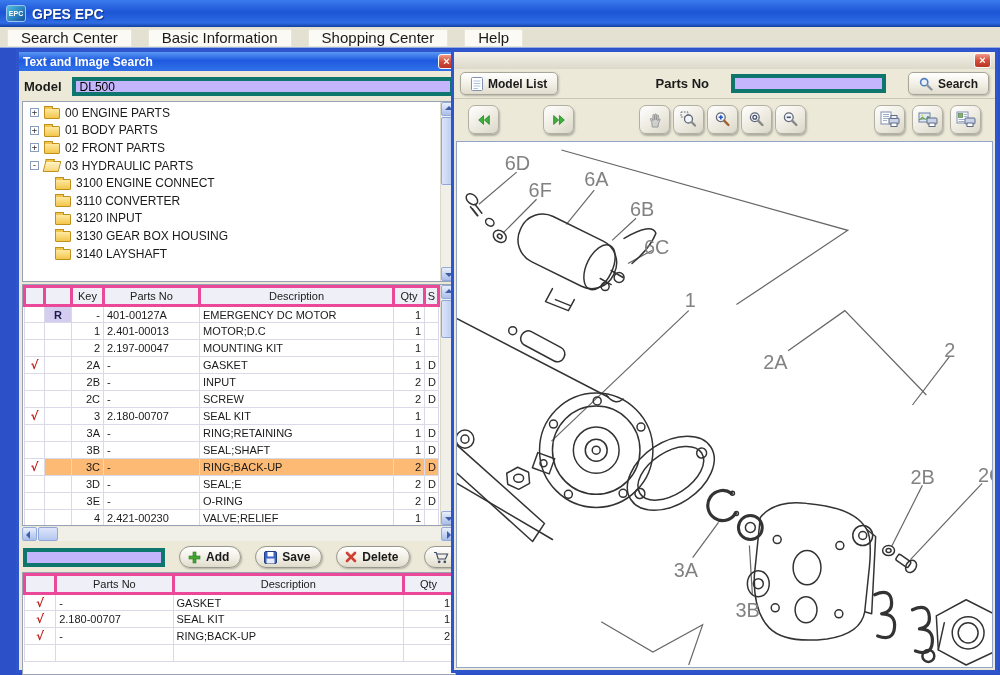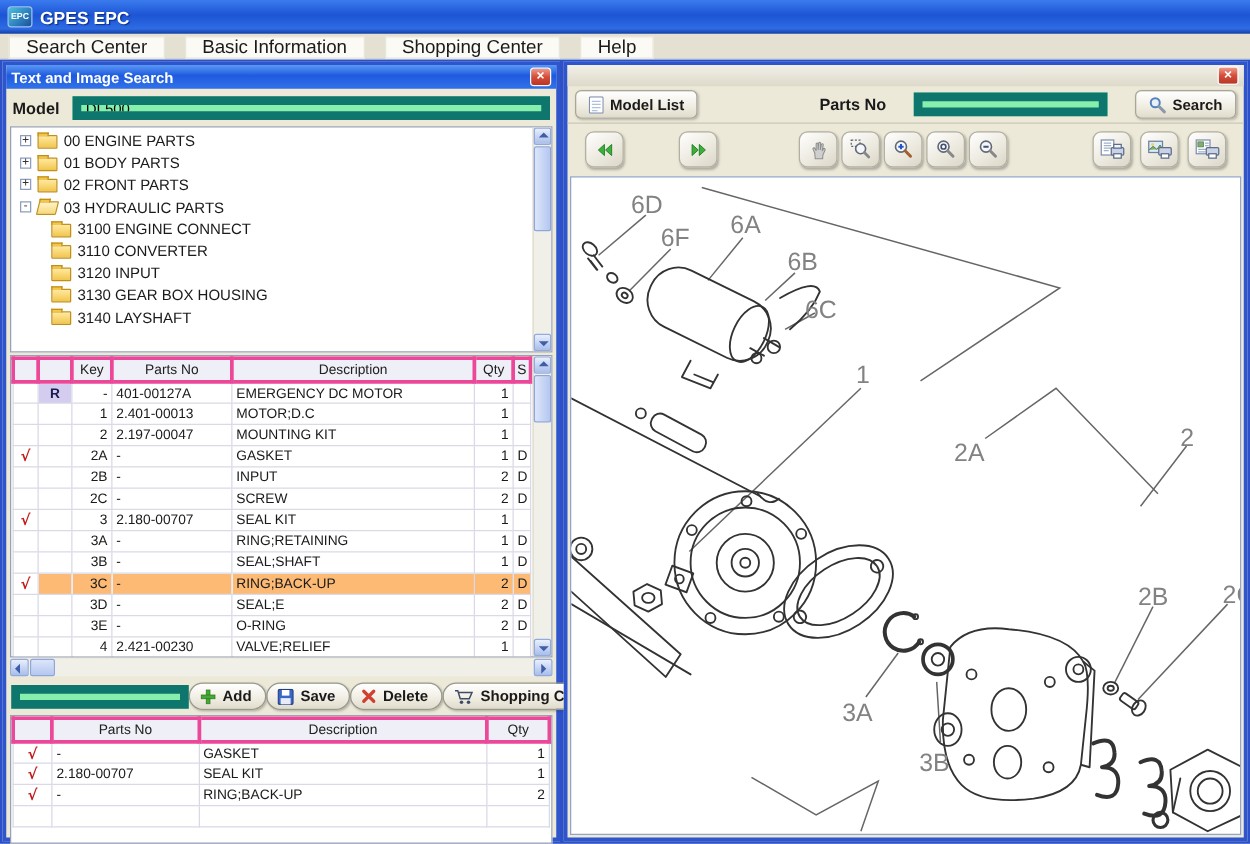--- a/index.html
+++ b/index.html
@@ -16,35 +16,35 @@
   .app-title { color:#fff; font-weight:bold; font-size:14px; text-shadow:1px 1px 1px #0A2E86; }
 
   
   .menubar { position:absolute; left:0; top:27px; right:0; height:21px; background:#E4E1D3;
     border-bottom:1px solid #95ADE0; display:flex; gap:16px; padding:2px 7px 0 7px; }
   .menu-item { background:#FBFAF5; border:1px solid #E8E5DA; padding:0 13px; font-size:15px;
     line-height:16px; height:18px; }
 
   
   .window { position:absolute; top:49px; height:624px; border:3px solid #2E55CC; background:#ECE9D8; }
-  .win-left { left:2px; width:446px; }
+  .win-left { left:16px; width:446px; }
   .win-right { left:451px; width:547px; }
   .cap { height:19px; display:flex; align-items:center; padding:0 4px;
     background:linear-gradient(180deg,#5A99F4,#1E5ADF 45%,#2E6FE8 90%);
     color:#fff; font-weight:bold; font-size:12px; }
   .cap.gray { height:17px; background:linear-gradient(#F2F0E8,#DDD9CA); }
   .xbtn { margin-left:auto; width:17px; height:15px; border:1px solid #F8F8F8; border-radius:3px;
     background:linear-gradient(#F09A8A,#D44E3A 50%,#B93525); color:#fff; font-size:11px;
     line-height:12px; text-align:center; font-weight:bold; cursor:default; }
 
   
   .lp-body { padding:3px; position:relative; height:599px; }
   .model-row { display:flex; align-items:center; gap:10px; margin:3px 2px 5px 2px; }
   .model-label { font-weight:bold; font-size:13px; }
-  .field { height:19px; border:7px solid #0f766e; background:#86efac; font-size:12px; padding:1px 4px;
+  .field { height:19px; border:4px solid #0f766e; background:#c4b5fd; font-size:12px; padding:1px 4px;
     font-family:"Liberation Sans",sans-serif; }
   .model-input { flex:1; }
 
   .tree-box { position:relative; height:181px; background:#fff; border:1px solid #98A2B4;
     overflow:hidden; padding:2px 16px 0 0; }
   .tree-item { display:flex; align-items:center; height:17.6px; gap:5px; padding-left:7px; font-size:12px; white-space:nowrap; }
   .tree-item.child { padding-left:18px; }
   .exp { flex:0 0 9px; width:9px; height:9px; border:1px solid #8C9DBE; background:#fff;
     font-size:9px; line-height:7px; text-align:center; color:#333; font-family:"DejaVu Sans Mono",monospace; }
   .tree-item.child .exp { visibility:hidden; }
@@ -79,21 +79,21 @@
   table.grid { border-collapse:collapse; table-layout:fixed; width:100%; font-size:11px; }
   .grid th { height:19px; background:#EFEFF7; border:3px solid #ec4899; font-weight:normal; color:#202020; overflow:hidden; white-space:nowrap; }
   .grid td { height:17px; border:1px solid #D9D9E8; padding:0 3px; white-space:nowrap; overflow:hidden; background:#fff; }
   .c-chk { text-align:center; color:#C11B1B; font-weight:bold; font-size:12px; font-family:"DejaVu Sans",sans-serif; }
   .c-r { text-align:center; }
   .c-r:not(:empty) { background:#D5CDEF !important; font-weight:bold; color:#1A1A50; }
   .c-key, .c-qty { text-align:right; }
   tr.hl td:not(.c-chk) { background:#fdba74; }
 
   
-  .action-row { display:flex; align-items:center; gap:0; margin:5px 1px 4px 1px; }
+  .action-row { display:flex; align-items:center; gap:14px; margin:5px 1px 4px 1px; }
   .action-input { width:142px; }
   .btn { display:inline-flex; align-items:center; gap:5px; height:22px; padding:0 11px 0 8px;
     background:linear-gradient(#FFFFFF,#F1EEE4 55%,#E0DCCC); border:1px solid #98988C; border-radius:11px;
     font-size:12px; font-weight:bold; color:#1a1a1a; box-shadow:1px 1px 2px rgba(60,60,60,.35); white-space:nowrap; }
 
   .cart-wrap { height:103px; background:#fff; border:1px solid #98A2B4; overflow:hidden; }
 
   
   .rp-header { display:flex; align-items:center; gap:22px; height:30px; padding:0 6px; border-bottom:1px solid #CBC7B7; }
   .rbtn { display:inline-flex; align-items:center; gap:5px; height:23px; padding:0 10px;

